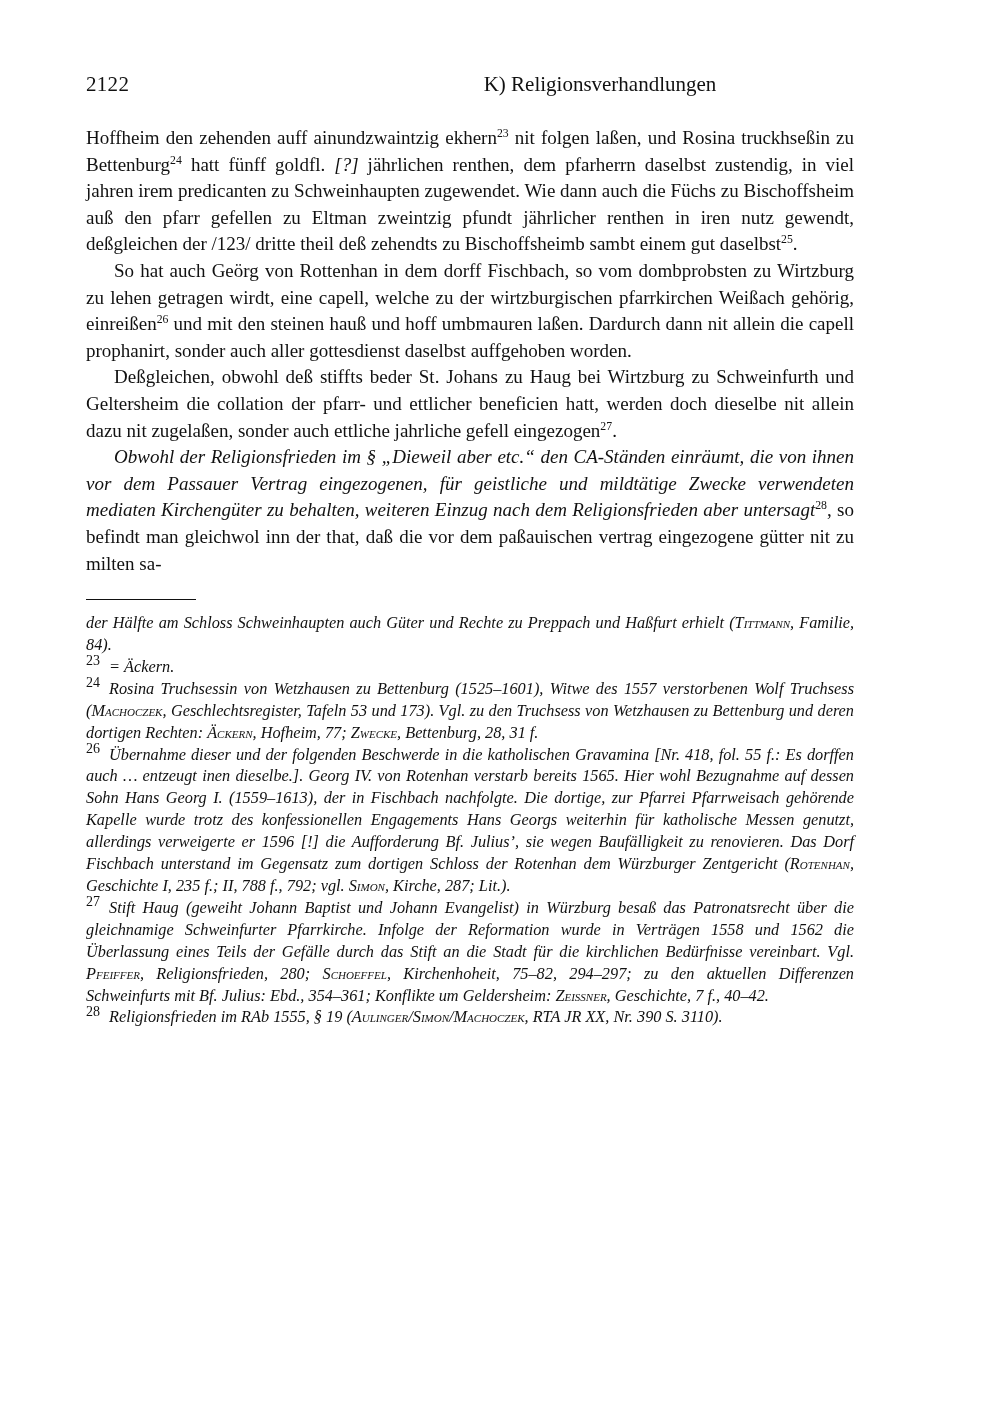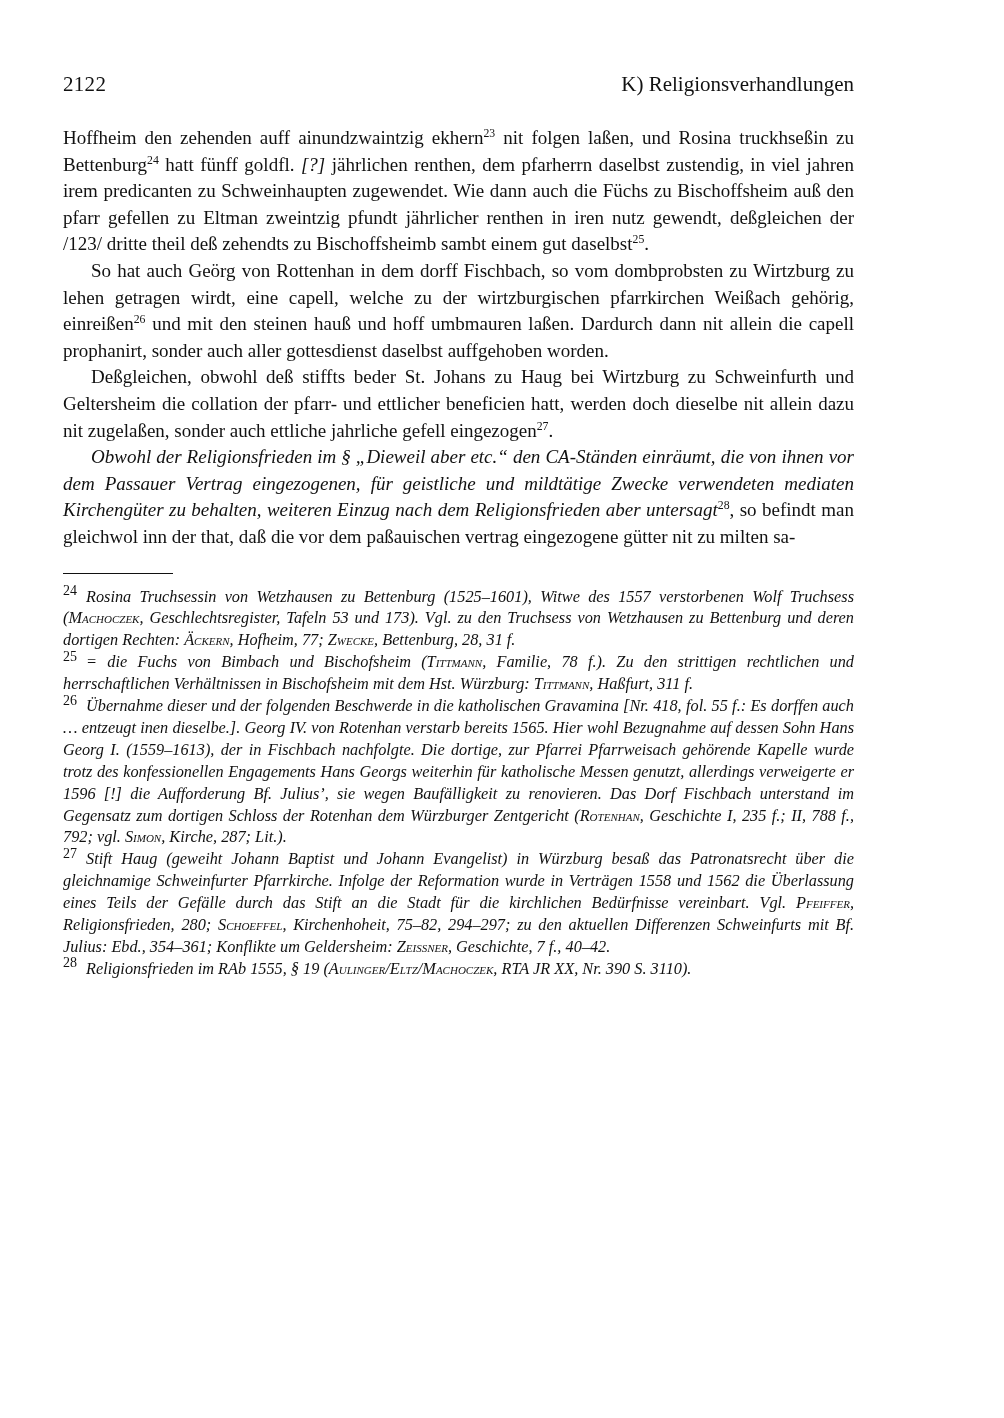--- a/index.html
+++ b/index.html
@@ -11,36 +11,36 @@
     width: 1004px;
     height: 1418px;
     font-family: "Liberation Serif", serif;
     color: #111111;
   }
   .page {
     position: relative;
     width: 1004px;
     height: 1418px;
     box-sizing: border-box;
-    padding: 72px 150px 40px 63px;
+    padding: 72px 150px 40px 86px;
   }
   .running-head {
     display: flex;
     align-items: baseline;
     font-size: 21px;
     margin-bottom: 28px;
   }
   .folio {
     width: 150px;
     text-align: left;
     letter-spacing: 0.3px;
   }
   .head-title {
     flex: 1;
-    text-align: right;
+    text-align: center;
     margin-left: 110px;
   }
   .body-text {
     font-size: 19px;
     line-height: 1.40;
     text-align: justify;
     text-justify: inter-word;
     hyphens: manual;
   }
   .body-text p {
@@ -109,36 +109,39 @@
     </p>
     <p class="indent">
       <span class="italic">Obwohl der Religionsfrieden im § „Dieweil aber etc.“ den CA-Ständen einräumt, die von ihnen vor dem Passauer Vertrag eingezogenen, für geistliche und mildtätige Zwecke verwendeten mediaten Kirchengüter zu behalten, weiteren Einzug nach dem Religionsfrieden aber untersagt</span><sup>28</sup>, so befindt man gleichwol inn der that, daß die vor dem paßauischen vertrag eingezogene gütter nit zu milten sa-
     </p>
   </div>
 
   <div class="rule"></div>
 
   <div class="notes">
 
+    <p>
+      der Hälfte am Schloss Schweinhaupten auch Güter und Rechte zu Preppach und Haßfurt erhielt (<span class="sc">Tittmann</span>, Familie, 84).
+    </p>
 
+    <p class="note">
+      <span class="note-num">23</span>= Äckern.
+    </p>
 
     <p class="note">
       <span class="note-num">24</span>Rosina Truchsessin von Wetzhausen zu Bettenburg (1525–1601), Witwe des 1557 verstorbenen Wolf Truchsess (<span class="sc">Machoczek</span>, Geschlechtsregister, Tafeln 53 und 173). Vgl. zu den Truchsess von Wetzhausen zu Bettenburg und deren dortigen Rechten: <span class="sc">Äckern</span>, Hofheim, 77; <span class="sc">Zwecke</span>, Bettenburg, 28, 31 f.
     </p>
 
-    <p class="note">
-      <span class="note-num">25</span>= die Fuchs von Bimbach und Bischofsheim (<span class="sc">Tittmann</span>, Familie, 78 f.). Zu den strittigen rechtlichen und herrschaftlichen Verhältnissen in Bischofsheim mit dem Hst. Würzburg: <span class="sc">Tittmann</span>, Haßfurt, 311 f.
-    </p>
 
     <p class="note">
       <span class="note-num">26</span>Übernahme dieser und der folgenden Beschwerde in die katholischen Gravamina [Nr. 418, fol. 55 f.: Es dorffen auch … entzeugt inen dieselbe.]. Georg IV. von Rotenhan verstarb bereits 1565. Hier wohl Bezugnahme auf dessen Sohn Hans Georg I. (1559–1613), der in Fischbach nachfolgte. Die dortige, zur Pfarrei Pfarrweisach gehörende Kapelle wurde trotz des konfessionellen Engagements Hans Georgs weiterhin für katholische Messen genutzt, allerdings verweigerte er 1596 [!] die Aufforderung Bf. Julius’, sie wegen Baufälligkeit zu renovieren. Das Dorf Fischbach unterstand im Gegensatz zum dortigen Schloss der Rotenhan dem Würzburger Zentgericht (<span class="sc">Rotenhan</span>, Geschichte I, 235 f.; II, 788 f., 792; vgl. <span class="sc">Simon</span>, Kirche, 287; Lit.).
     </p>
 
     <p class="note">
       <span class="note-num">27</span>Stift Haug (geweiht Johann Baptist und Johann Evangelist) in Würzburg besaß das Patronatsrecht über die gleichnamige Schweinfurter Pfarrkirche. Infolge der Reformation wurde in Verträgen 1558 und 1562 die Überlassung eines Teils der Gefälle durch das Stift an die Stadt für die kirchlichen Bedürfnisse vereinbart. Vgl. <span class="sc">Pfeiffer</span>, Religionsfrieden, 280; <span class="sc">Schoeffel</span>, Kirchenhoheit, 75–82, 294–297; zu den aktuellen Differenzen Schweinfurts mit Bf. Julius: Ebd., 354–361; Konflikte um Geldersheim: <span class="sc">Zeissner</span>, Geschichte, 7 f., 40–42.
     </p>
 
     <p class="note">
-      <span class="note-num">28</span>Religionsfrieden im RAb 1555, § 19 (<span class="sc">Aulinger/Eltz/Machoczek</span>, RTA JR XX, Nr. 390 S. 3110).
+      <span class="note-num">28</span>Religionsfrieden im RAb 1555, § 19 (<span class="sc">Aulinger/Simon/Machoczek</span>, RTA JR XX, Nr. 390 S. 3110).
     </p>
 
   </div>
 </div>
 
 </body></html>

